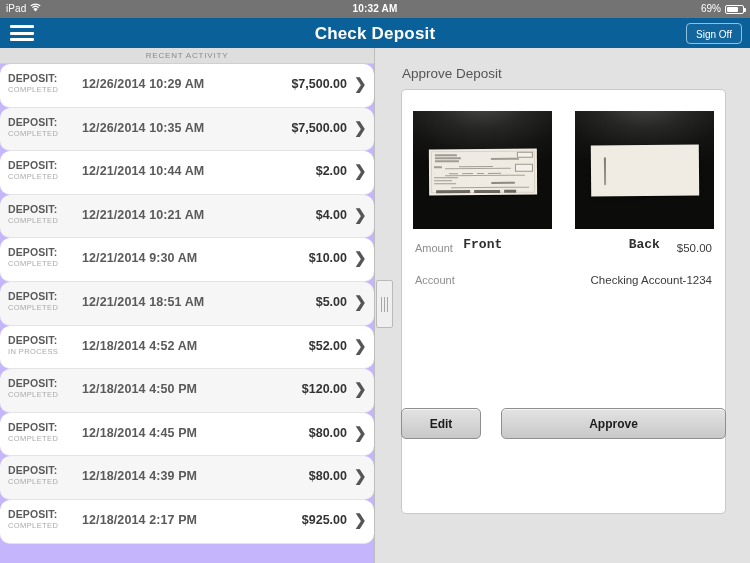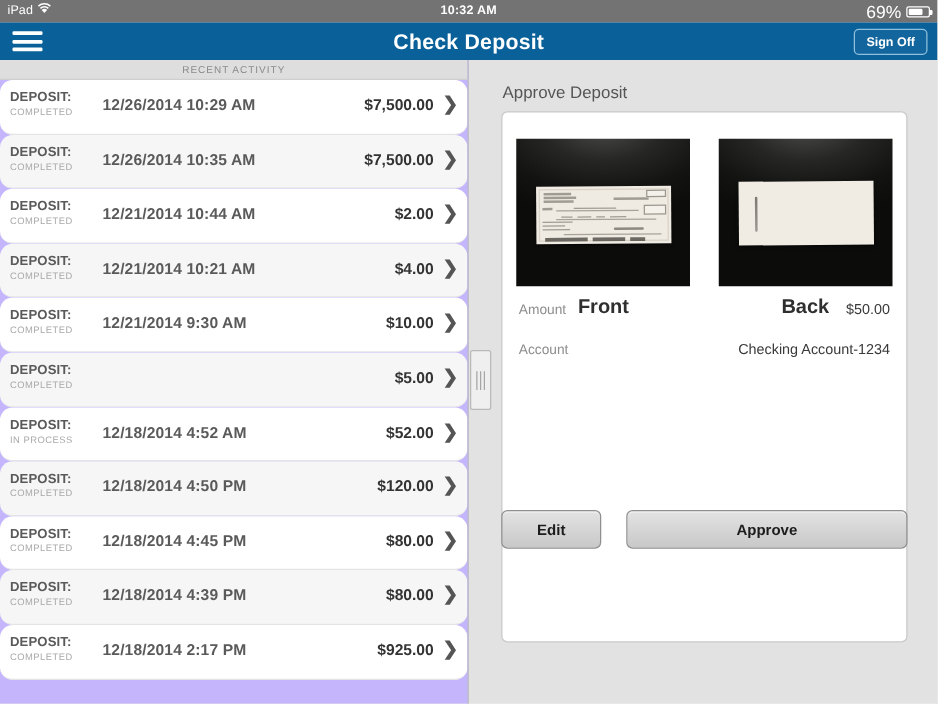--- a/index.html
+++ b/index.html
@@ -52,21 +52,21 @@
     font-weight: bold;
     letter-spacing: .2px;
   }
   .sb-right {
     position: absolute;
     right: 6px; top: 0;
     display: flex;
     align-items: center;
     gap: 4px;
     height: 18px;
-    font-size: 14px;
+    font-size: 10px;
   }
   .battery {
     position: relative;
     width: 19px; height: 9px;
     border: 1px solid #ffffff;
     border-radius: 2px;
     box-sizing: border-box;
   }
   .battery::after {
     content: "";
@@ -124,21 +124,21 @@
     position: absolute;
     right: 8px; top: 5px;
     height: 21px;
     padding: 0 9px;
     line-height: 21px;
     box-sizing: border-box;
     border: 1px solid #8fc0dd;
     border-radius: 4px;
     color: #ffffff;
     font-size: 10px;
-    font-weight: bold;
+    font-weight: normal;
     background: rgba(255,255,255,0.04);
     cursor: pointer;
   }
 
   
   .content {
     position: absolute;
     top: 48px; left: 0;
     width: 750px;
     height: 515px;
@@ -367,23 +367,24 @@
     left: 13px;
     top: 12px;
     width: 2px;
     height: 28px;
     background: linear-gradient(180deg, #5f5b55, #8a8680);
     opacity: .8;
     border-radius: 1px;
   }
   .check-caption {
     margin-top: 8px;
-    font-size: 16px;
+    font-size: 13px;
     font-weight: bold;
     color: #2f2f2f;
+    font-family: Liberation Mono, monospace;
   }
 
   .detail-rows {
     position: absolute;
     top: 152px;
     left: 0; right: 0;
   }
   .detail-row {
     position: relative;
     height: 32px;
@@ -519,20 +520,21 @@
           <div class="row-date">12/21/2014 9:30 AM</div>
           <div class="row-amount">$10.00</div>
           <div class="row-chevron">❯</div>
         </div>
 
         <div class="activity-row alt">
           <div class="row-type">
             <span class="row-type-label">DEPOSIT:</span>
             <span class="row-status">COMPLETED</span>
           </div>
+          <div class="row-date">12/21/2014 18:51 AM</div>
           <div class="row-amount">$5.00</div>
           <div class="row-chevron">❯</div>
         </div>
 
         <div class="activity-row">
           <div class="row-type">
             <span class="row-type-label">DEPOSIT:</span>
             <span class="row-status">IN PROCESS</span>
           </div>
           <div class="row-date">12/18/2014 4:52 AM</div>

